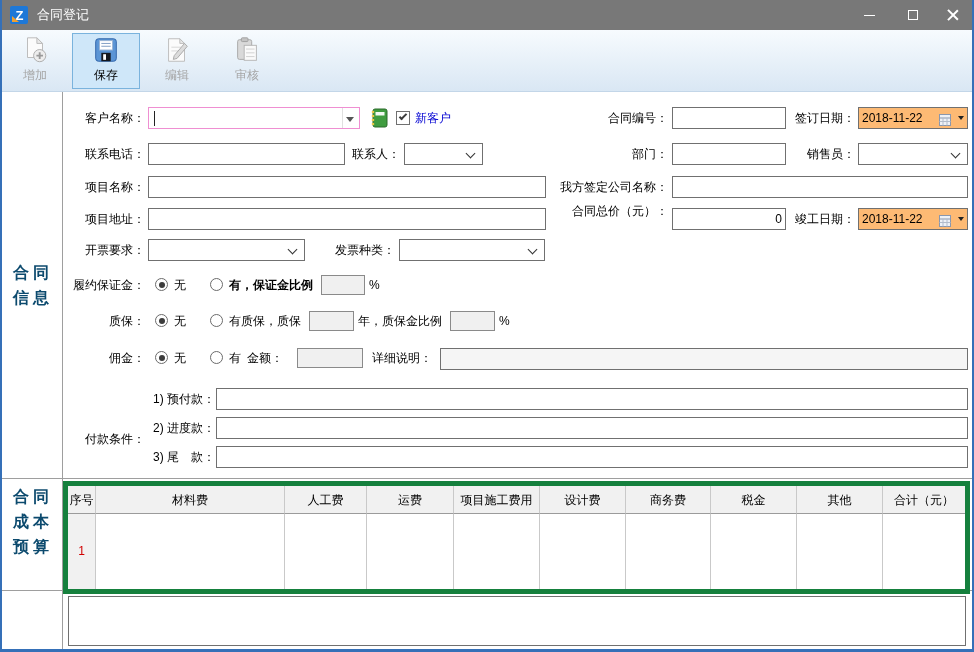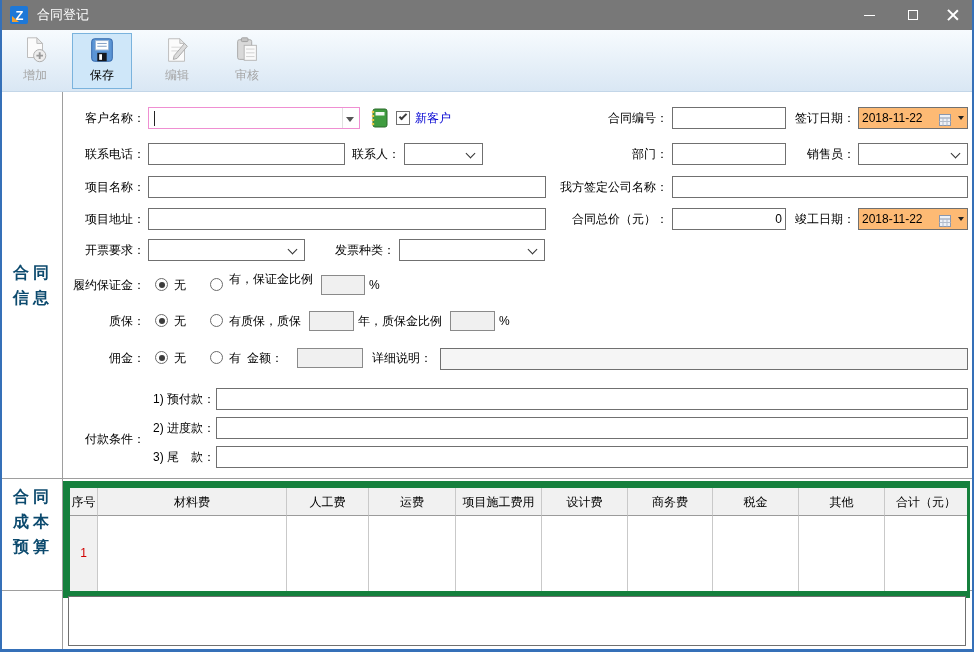--- a/index.html
+++ b/index.html
@@ -56,21 +56,21 @@
   .datebox .tri-down { right:3px; top:8px; border-left-width:3.5px; border-right-width:3.5px; border-top-width:4.5px; border-top-color:#222; }
 
   .radio { position:absolute; width:13px; height:13px; border:1px solid #6b6b6b; border-radius:50%; background:#fff; }
   .radio.sel::after { content:""; position:absolute; left:2.5px; top:2.5px; width:6px; height:6px; border-radius:50%; background:#3c3c3c; }
   .checkbox { position:absolute; width:14px; height:14px; border:1px solid #707070; background:#fff; }
   .checkbox .chk { position:absolute; left:2px; top:2px; width:8px; height:4px;
                    border-left:2px solid #3c3c3c; border-bottom:2px solid #3c3c3c; transform:rotate(-45deg); }
   .blue-label { color:#0000d2; }
 
   
-  .cost-table { position:absolute; left:63px; top:481px; width:907px; border:7px solid #15803d;
+  .cost-table { position:absolute; left:63px; top:481px; width:907px; border:5px solid #15803d;
                 display:grid; grid-template-columns:28px 189px 82px 87px 86px 86px 85px 86px 86px 82px;
                 font-size:12px; }
   .cost-table .th { background:#f1f1f1; border-right:1px solid #c9c9c9; border-bottom:1px solid #9b9b9b;
                     height:28px; line-height:28px; text-align:center; color:#000; }
   .cost-table .td { background:#fff; border-right:1px solid #c9c9c9; height:75px; }
   .cost-table .th:nth-child(10n), .cost-table .td:nth-child(10n) { border-right:none; }
   .cost-table .td.rowno { background:#f1f1f1; color:#d00000; text-align:center; line-height:75px; }
 
   .remarks { position:absolute; left:68px; top:596px; width:898px; height:50px;
              border:1px solid #707070; resize:none; font-family:inherit; font-size:12px; padding:2px 4px; }
@@ -111,21 +111,21 @@
       <span class="tb-icon">
         <svg viewBox="0 0 32 32" width="30" height="30">
           <path d="M8 3 h10 l6 6 v15 h-16 z" fill="#fbfbfb" stroke="#b9b9b9"></path>
           <path d="M18 3 l6 6 h-6 z" fill="#e8e8e8" stroke="#b9b9b9"></path>
           <circle cx="21" cy="22" r="6.5" fill="#ededed" stroke="#ababab"></circle>
           <path d="M21 18.5 v7 M17.5 22 h7" stroke="#9a9a9a" stroke-width="2" fill="none"></path>
         </svg>
       </span>
       <span class="tb-label">增加</span>
     </div>
-    <div class="tb-btn active" style="left:72px;width:60px;">
+    <div class="tb-btn active" style="left:72px;width:68px;">
       <span class="tb-icon">
         <svg viewBox="0 0 32 32" width="30" height="30">
           <rect x="5" y="4" width="22" height="24" rx="3" fill="#5b95d5" stroke="#2e62a8"></rect>
           <rect x="9" y="6" width="14" height="10" fill="#fff" stroke="#9ab4d4"></rect>
           <line x1="11" y1="9" x2="21" y2="9" stroke="#7a99c0"></line>
           <line x1="11" y1="12" x2="21" y2="12" stroke="#7a99c0"></line>
           <rect x="11" y="19" width="10" height="9" fill="#14181f"></rect>
           <rect x="13" y="20.5" width="3" height="6" fill="#fff"></rect>
         </svg>
       </span>
@@ -227,21 +227,21 @@
     <span class="chev"></span>
   </div>
 
   <span class="flabel" style="right:829px;top:176px;">项目名称：</span>
   <input class="tinput" style="left: 148px; top: 176px; width: 398px;" value="">
   <span class="flabel" style="right:306px;top:176px;">我方签定公司名称：</span>
   <input class="tinput" style="left: 672px; top: 176px; width: 296px;" value="">
 
   <span class="flabel" style="right:829px;top:208px;">项目地址：</span>
   <input class="tinput" style="left: 148px; top: 208px; width: 398px;" value="">
-  <span class="flabel" style="right:306px;top:208px;margin-left:8px;">合同总价（元）：</span>
+  <span class="flabel" style="right:306px;top:200px;margin-left:8px;">合同总价（元）：</span>
   <input class="tinput num" style="left: 672px; top: 208px; width: 114px;" value="0">
   <span class="flabel" style="right:119px;top:208px;">竣工日期：</span>
   <div class="datebox" style="left:858px;top:208px;width:110px;">
     <span>2018-11-22</span>
     <span class="cal-icon">
       <svg width="12" height="12" viewBox="0 0 12 12">
         <rect x="0.5" y="0.5" width="11" height="11" fill="#eef1f6" stroke="#8a97ad"></rect>
         <line x1="0.5" y1="4" x2="11.5" y2="4" stroke="#8a97ad"></line>
         <line x1="4" y1="4" x2="4" y2="11.5" stroke="#b2bccb"></line>
         <line x1="8" y1="4" x2="8" y2="11.5" stroke="#b2bccb"></line>
@@ -259,21 +259,21 @@
   <span class="flabel" style="right:579px;top:239px;">发票种类：</span>
   <div class="select" style="left:399px;top:239px;width:146px;">
     <span></span>
     <span class="chev"></span>
   </div>
 
   <span class="flabel" style="right:829px;top:274px;">履约保证金：</span>
   <span class="radio sel" style="left:155px;top:278px;"></span>
   <span class="flabel" style="left:174px;top:274px;">无</span>
   <span class="radio" style="left:210px;top:278px;"></span>
-  <span class="flabel" style="left:229px;top:268px;">有，保证金比例</span>
+  <span class="flabel" style="left:229px;top:274px;font-weight:bold;">有，保证金比例</span>
   <input class="tinput gray" style="left: 321px; top: 275px; width: 44px;" value="">
   <span class="flabel" style="left:369px;top:274px;">%</span>
 
   <span class="flabel" style="right:829px;top:310px;">质保：</span>
   <span class="radio sel" style="left:155px;top:314px;"></span>
   <span class="flabel" style="left:174px;top:310px;">无</span>
   <span class="radio" style="left:210px;top:314px;"></span>
   <span class="flabel" style="left:229px;top:310px;">有质保，质保</span>
   <input class="tinput gray" style="left: 309px; top: 311px; width: 45px;" value="">
   <span class="flabel" style="left:358px;top:310px;">年，质保金比例</span>

